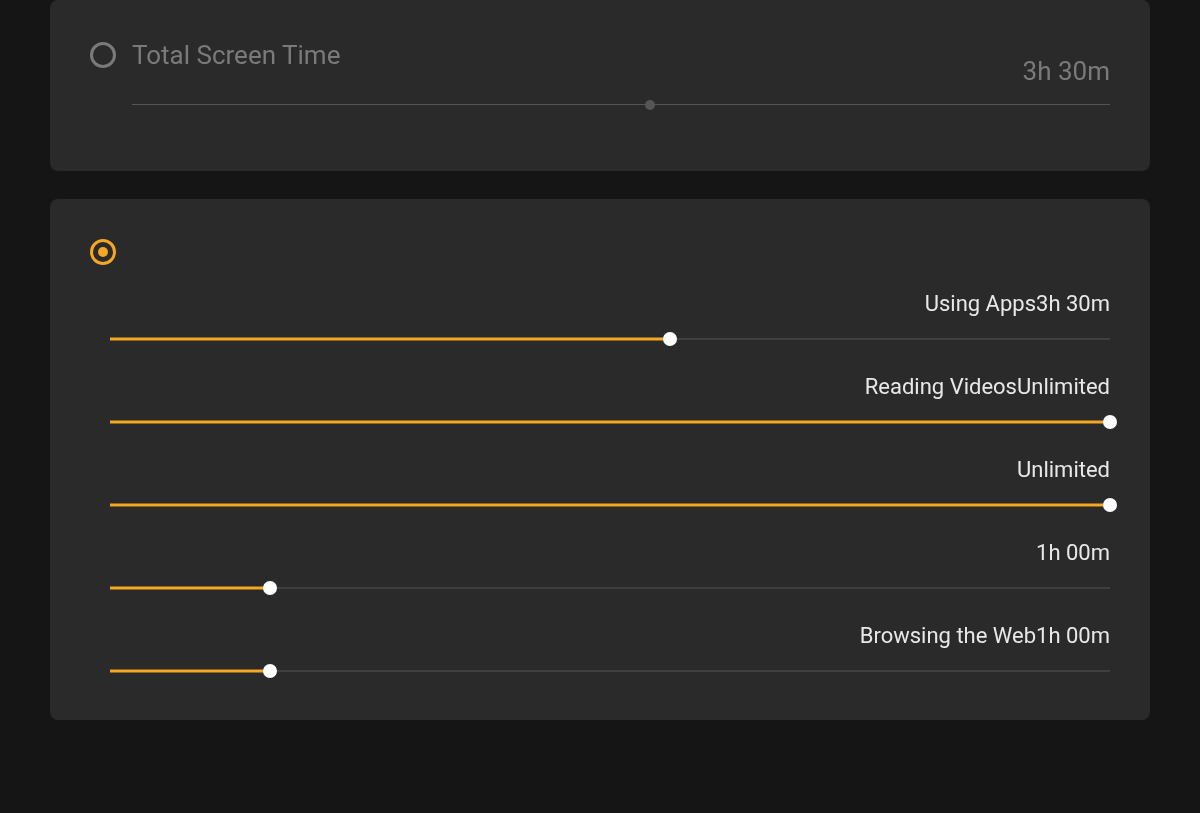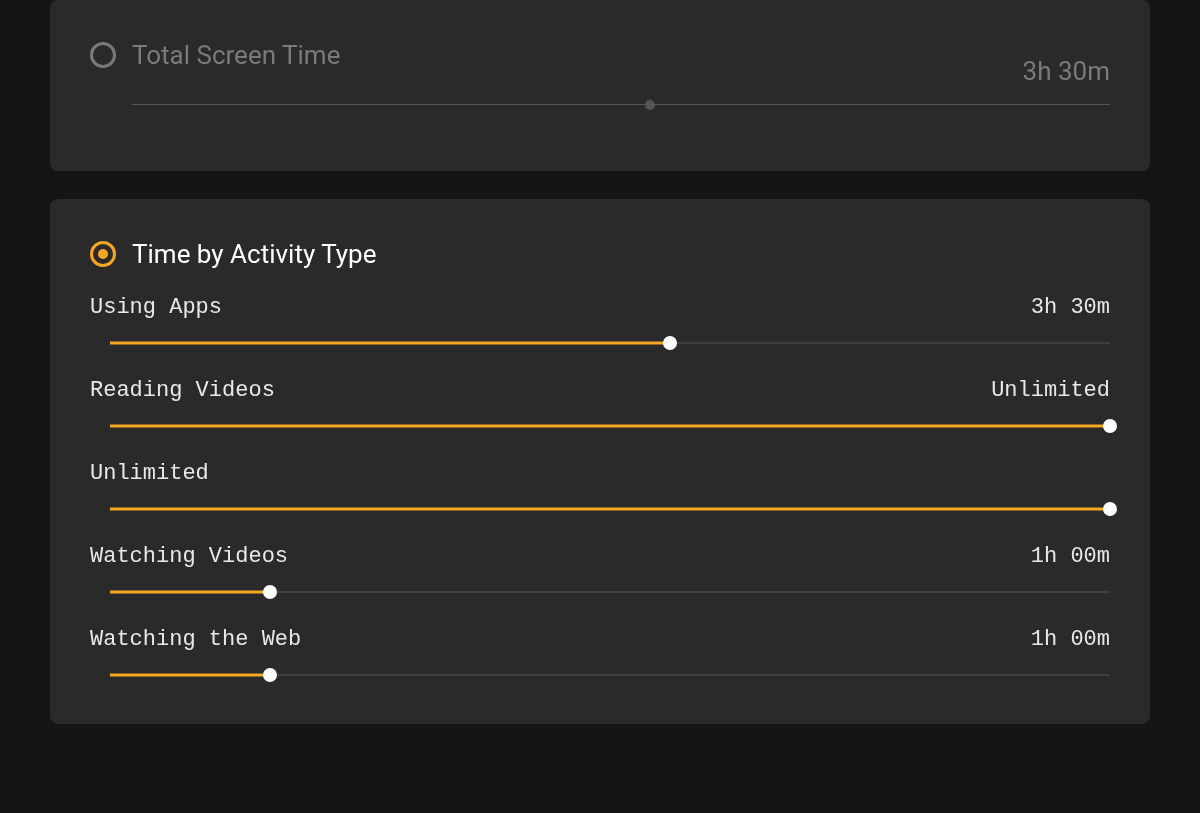--- a/index.html
+++ b/index.html
@@ -84,26 +84,25 @@
 
   .activity-list {
     padding-left: 20px;
   }
   .activity {
     margin-bottom: 28px;
   }
   .activity:last-child { margin-bottom: 6px; }
   .activity-labels {
     display: flex;
-    justify-content: space-between;
+    justify-content: flex-end;
     align-items: baseline;
     font-size: 22px;
     margin-bottom: 16px;
     margin-left: -20px;
-    font-family: Liberation Mono, monospace;
   }
   .activity-name { color: #e8e8e8; }
   .activity-value { color: #e8e8e8; }
 
   .slider {
     position: relative;
     height: 14px;
   }
   .track-bg {
     position: absolute;
@@ -146,21 +145,20 @@
     </div>
     <div class="inactive-track">
       <div class="inactive-thumb" style="left: 53%;"></div>
     </div>
   </div>
 </div>
 
 <div class="card active">
   <div class="card-header">
     <div class="radio checked"></div>
-    <div class="card-title">Time by Activity Type</div>
   </div>
 
   <div class="activity-list">
 
     <div class="activity">
       <div class="activity-labels">
         <span class="activity-name">Using Apps</span>
         <span class="activity-value">3h 30m</span>
       </div>
       <div class="slider">
@@ -188,33 +186,32 @@
       </div>
       <div class="slider">
         <div class="track-bg"></div>
         <div class="track-fill" style="width: 100%;"></div>
         <div class="thumb" style="left: 100%;"></div>
       </div>
     </div>
 
     <div class="activity">
       <div class="activity-labels">
-        <span class="activity-name">Watching Videos</span>
         <span class="activity-value">1h 00m</span>
       </div>
       <div class="slider">
         <div class="track-bg"></div>
         <div class="track-fill" style="width: 16%;"></div>
         <div class="thumb" style="left: 16%;"></div>
       </div>
     </div>
 
     <div class="activity">
       <div class="activity-labels">
-        <span class="activity-name">Watching the Web</span>
+        <span class="activity-name">Browsing the Web</span>
         <span class="activity-value">1h 00m</span>
       </div>
       <div class="slider">
         <div class="track-bg"></div>
         <div class="track-fill" style="width: 16%;"></div>
         <div class="thumb" style="left: 16%;"></div>
       </div>
     </div>
 
   </div>

